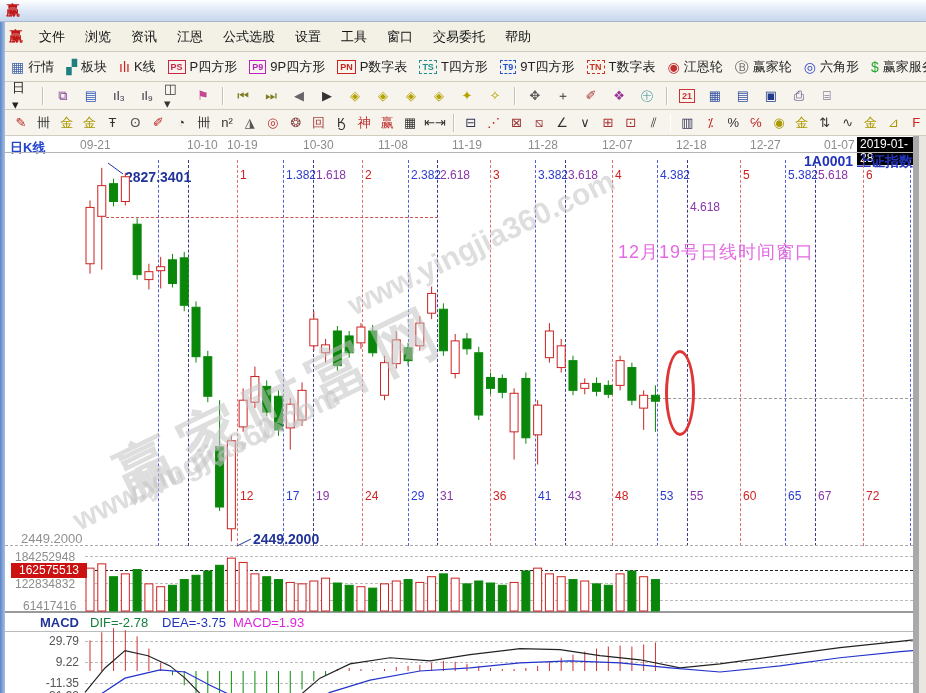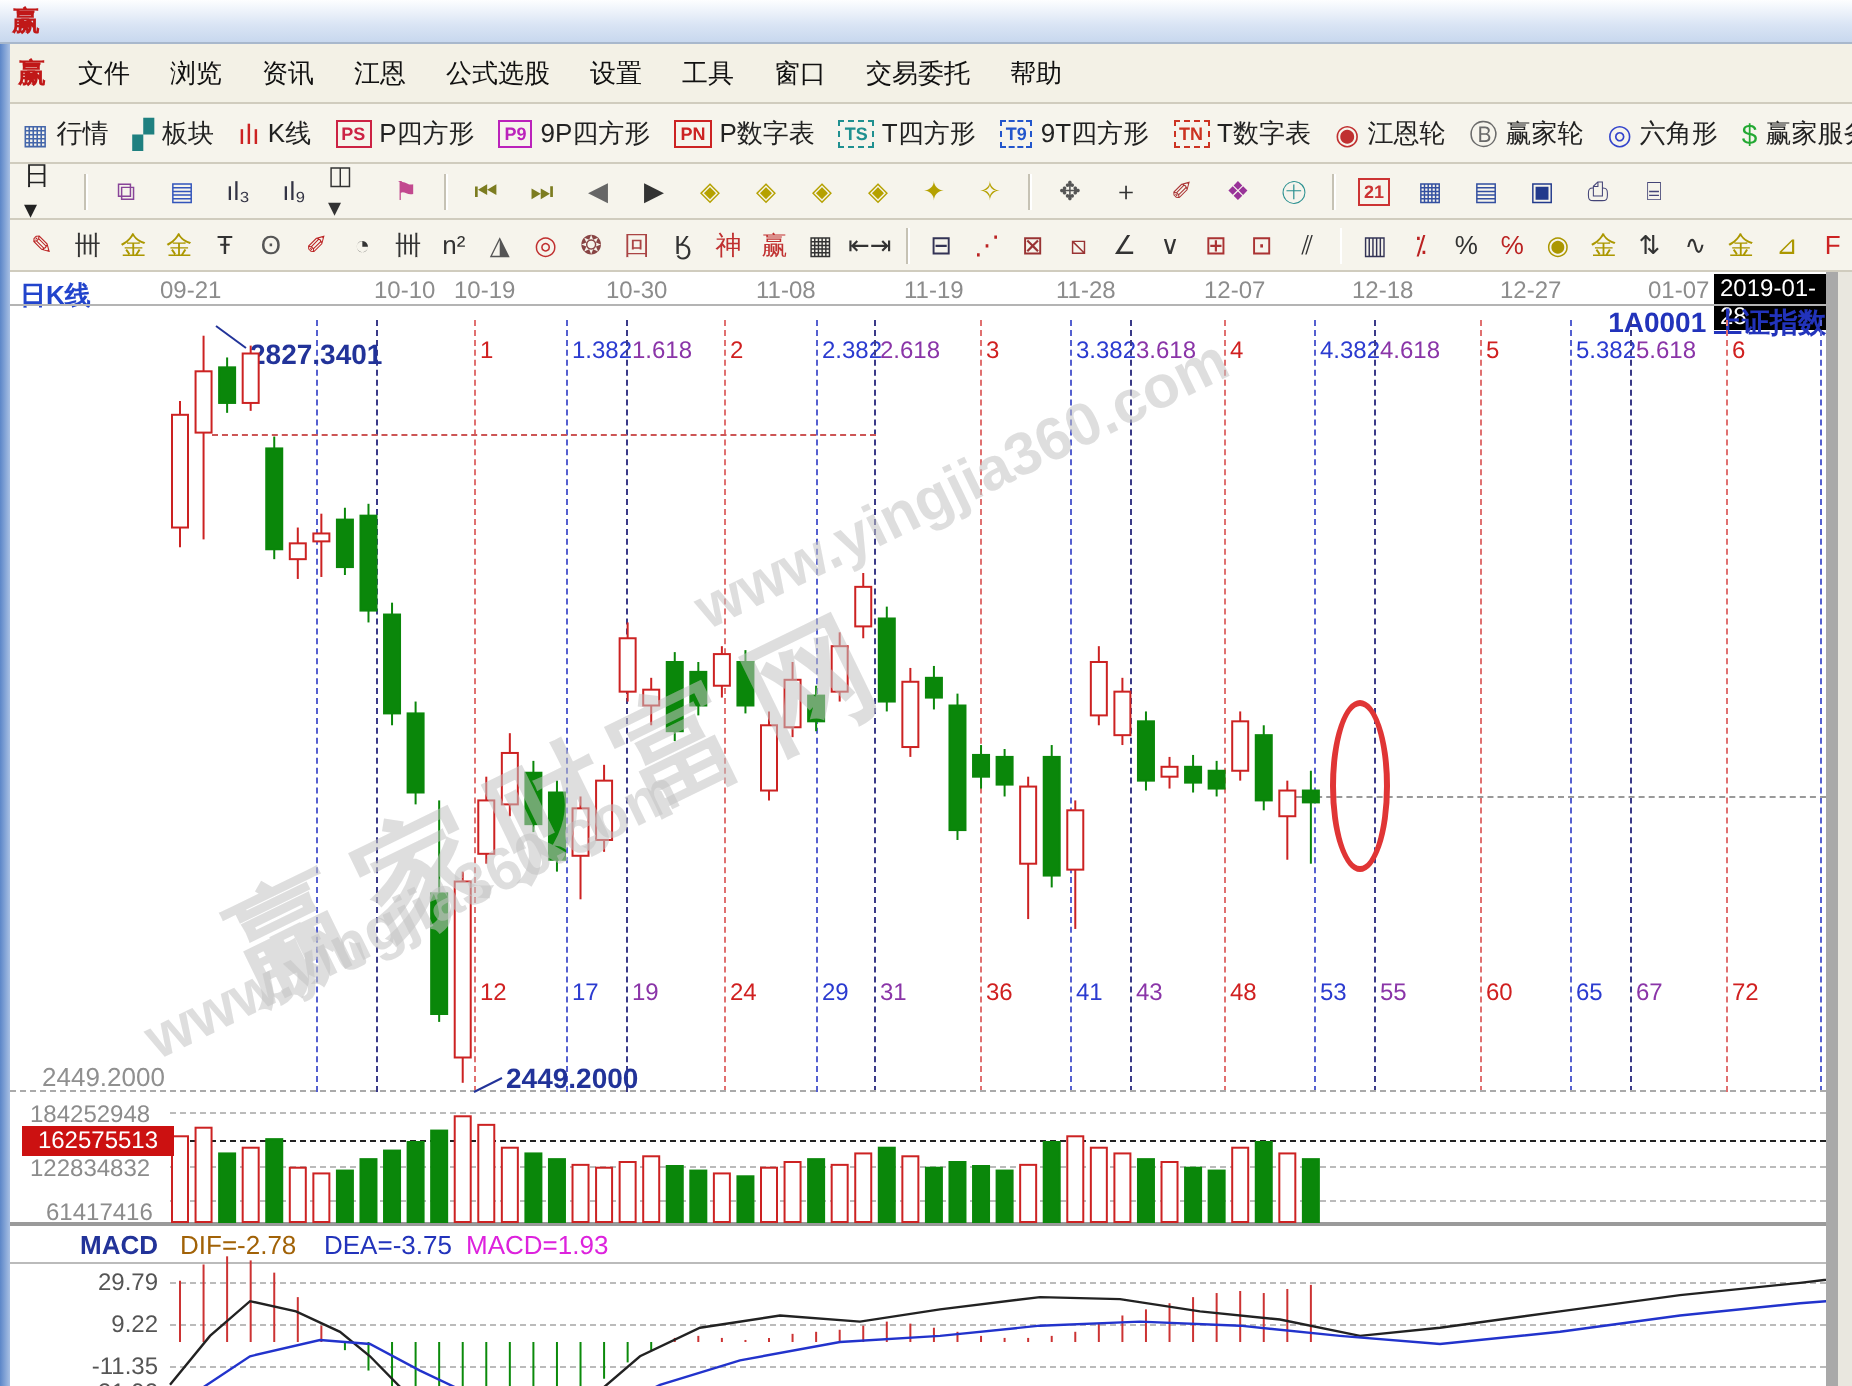--- a/index.html
+++ b/index.html
@@ -264,21 +264,21 @@
         <div class="vline vl-618" style="left: 560px;"></div>
         <div class="cyc-top c-618" style="left: 563px;">3.618</div>
         <div class="cyc-bot c-618" style="left: 563px; text-align: right;">43</div>
         <div class="vline vl-int" style="left: 607px;"></div>
         <div class="cyc-top c-int" style="left: 610px;">4</div>
         <div class="cyc-bot c-int" style="left: 610px;">48</div>
         <div class="vline vl-382" style="left: 652px;"></div>
         <div class="cyc-top c-382" style="left: 655px;">4.382</div>
         <div class="cyc-bot c-382" style="left: 655px;">53</div>
         <div class="vline vl-618" style="left: 682px;"></div>
-        <div class="cyc-top c-618" style="left: 685px;">4.618</div>
+        <div class="cyc-top c-618" style="left: 685px; margin-top: 32px;">4.618</div>
         <div class="cyc-bot c-618" style="left: 685px;">55</div>
         <div class="vline vl-int" style="left: 735px;"></div>
         <div class="cyc-top c-int" style="left: 738px;">5</div>
         <div class="cyc-bot c-int" style="left: 738px;">60</div>
         <div class="vline vl-382" style="left: 780px;"></div>
         <div class="cyc-top c-382" style="left: 783px;">5.382</div>
         <div class="cyc-bot c-382" style="left: 783px;">65</div>
         <div class="vline vl-618" style="left: 810px;"></div>
         <div class="cyc-top c-618" style="left: 813px;">5.618</div>
         <div class="cyc-bot c-618" style="left: 813px;">67</div>
@@ -304,21 +304,21 @@
     <div class="navylab" style="left:248px;top:395px;">2449.2000</div>
 
     <div class="vol-lab" style="left:10px;top:414px;">184252948</div>
     <div class="vol-redbox">162575513</div>
     <div class="vol-lab" style="left:10px;top:441px;">122834832</div>
     <div class="vol-lab" style="left:18px;top:463px;">61417416</div>
 
     <div class="sep-solid" style="left:0;top:475px;width:908px;"></div>
 
     <div class="macd-head" style="left:35px;color:#223399;font-weight:bold;">MACD</div>
-    <div class="macd-head" style="left:85px;color:#a16207;">DIF=-2.78</div>
+    <div class="macd-head" style="left:85px;color:#15803d;">DIF=-2.78</div>
     <div class="macd-head" style="left:157px;color:#2233bb;">DEA=-3.75</div>
     <div class="macd-head" style="left:228px;color:#dd22dd;">MACD=1.93</div>
     <div class="hline" style="left:0;top:495px;width:908px;border-top:1px solid #bbbbbb;"></div>
 
     <div class="macd-scale" style="left:14px;top:498px;">29.79</div>
     <div class="macd-scale" style="left:14px;top:519px;">9.22</div>
     <div class="macd-scale" style="left:14px;top:540px;">-11.35</div>
     <div class="macd-scale" style="left:14px;top:553px;">-31.92</div>
     <div class="hline" style="left:80px;top:505px;width:828px;border-color:#bbbbbb;"></div>
     <div class="hline" style="left:80px;top:526px;width:828px;border-color:#bbbbbb;"></div>
@@ -532,17 +532,18 @@
           <line x1="650.4399999999999" y1="535" x2="650.4399999999999" y2="506.44" stroke="#cc3333"></line>
         </g>
         <polyline points="80,556.42 100,531.94 120,514.6 143,519.7 165,529.9 180,542.14 195,557.44 225,573.76 260,578.86 290,563.56 315,542.14 345,527.86 385,521.74 425,524.8 465,518.68 515,512.56 555,513.58 595,519.7 635,523.78 675,531.94 715,527.86 775,519.7 835,511.54 895,505.42 921,502.36" fill="none" stroke="#222222" stroke-width="1.2"></polyline>
         <polyline points="80,568.66 120,542.14 155,533.98 180,536.02 205,549.28 235,563.56 265,575.8 295,571.72 325,556.42 365,544.18 415,535 465,531.94 515,526.84 565,524.8 615,526.84 665,531.94 715,536.02 775,529.9 835,521.74 895,515.62 921,513.58" fill="none" stroke="#2233cc" stroke-width="1.2"></polyline>
       </svg>
 
     <div class="wm wm-brand" style="left:95px;top:225px;">赢家财富网</div>
     <div class="wm wm-url" style="left:55px;top:305px;">www.yingjia360.com</div>
     <div class="wm wm-url" style="left:330px;top:90px;">www.yingjia360.com</div>
 
+    <div class="pink-note">12月19号日线时间窗口</div>
     <div class="ellipse"></div>
   </div>
   <div class="rightedge"></div>
   <div class="rightpad"></div>
 </div>
 
 </body></html>

